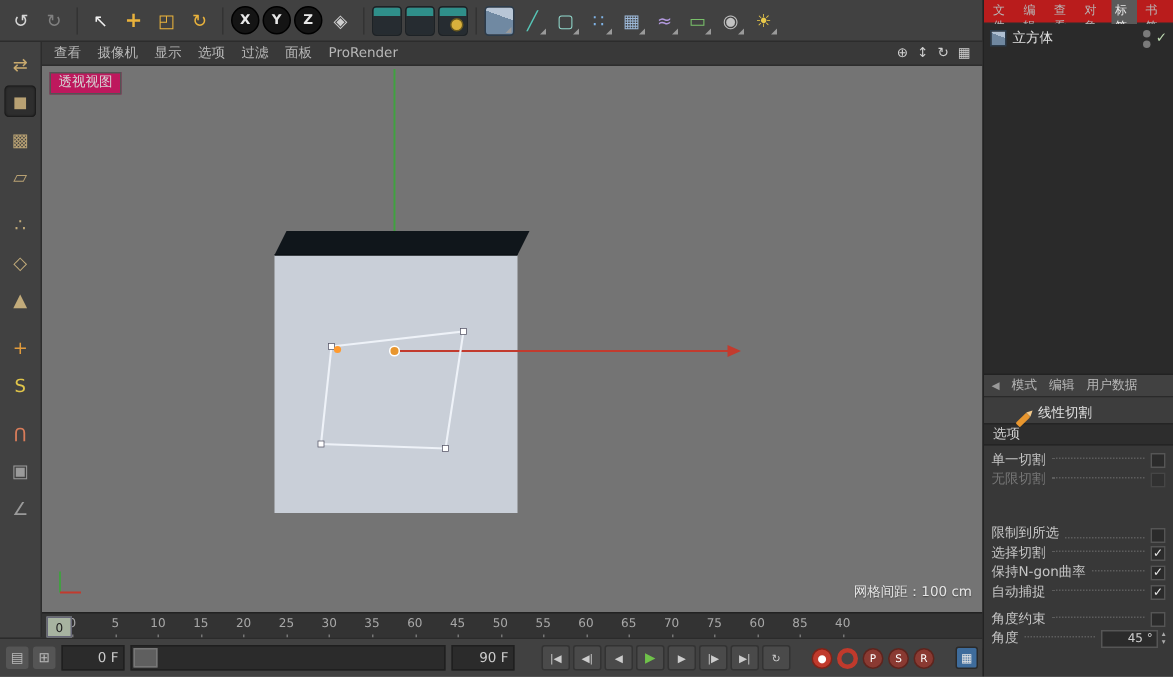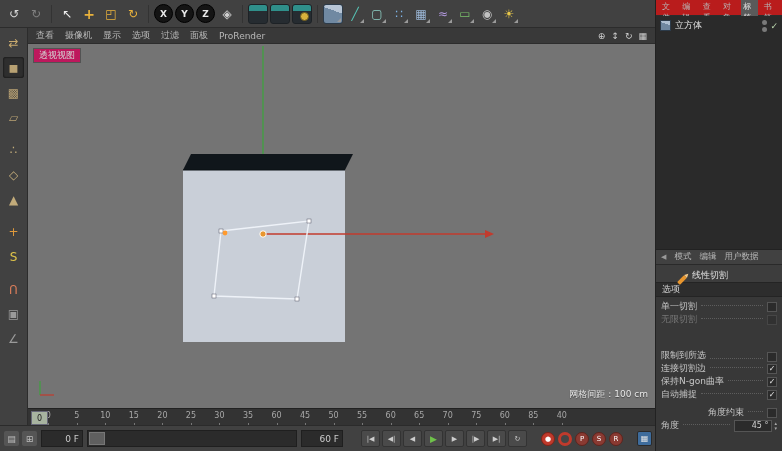--- a/index.html
+++ b/index.html
@@ -293,21 +293,21 @@
 
 <div class="bottom-bar">
   <span style="display:flex;gap:3px" id="bl-icons">
       <div class="bb-icon">▤</div>
       <div class="bb-icon">⊞</div>
     </span>
   <div class="frame-input">0 F</div>
   <div class="range-slider">
     <div class="slider-handle"></div>
   </div>
-  <div class="frame-input">60 F</div>
+  <div class="frame-input">90 F</div>
   <div class="tp-group">
       <div class="tp-btn">|◀</div>
       <div class="tp-btn">◀|</div>
       <div class="tp-btn">◀</div>
       <div class="tp-btn" style="color: rgb(111, 194, 74); font-size: 9px;">▶</div>
       <div class="tp-btn">▶</div>
       <div class="tp-btn">|▶</div>
       <div class="tp-btn">▶|</div>
       <div class="tp-btn">↻</div>
     </div>
@@ -371,35 +371,35 @@
         <span class="label">无限切割</span>
         <span class="leader"></span>
         <span class="checkbox"></span>
       </div>
       <div class="attr-row" style="margin-top: 23px; align-items: flex-end;">
         <span class="label">限制到所选</span>
         <span class="leader"></span>
         <span class="checkbox"></span>
       </div>
       <div class="attr-row">
-        <span class="label">连接切割边</span>
+        <span class="label">选择切割</span>
         <span class="leader"></span>
         <span class="checkbox">✓</span>
       </div>
       <div class="attr-row">
         <span class="label">保持N-gon曲率</span>
         <span class="leader"></span>
         <span class="checkbox">✓</span>
       </div>
       <div class="attr-row">
         <span class="label">自动捕捉</span>
         <span class="leader"></span>
         <span class="checkbox">✓</span>
       </div>
-      <div class="attr-row" style="margin-top: 5px; margin-left: 47px;">
+      <div class="attr-row" style="margin-top: 5px;">
         <span class="label">角度约束</span>
         <span class="leader"></span>
         <span class="checkbox"></span>
       </div>
       <div class="attr-row">
         <span class="label">角度</span>
         <span class="leader"></span>
         <span class="numfield">
           <span>45 °</span>
         </span>

